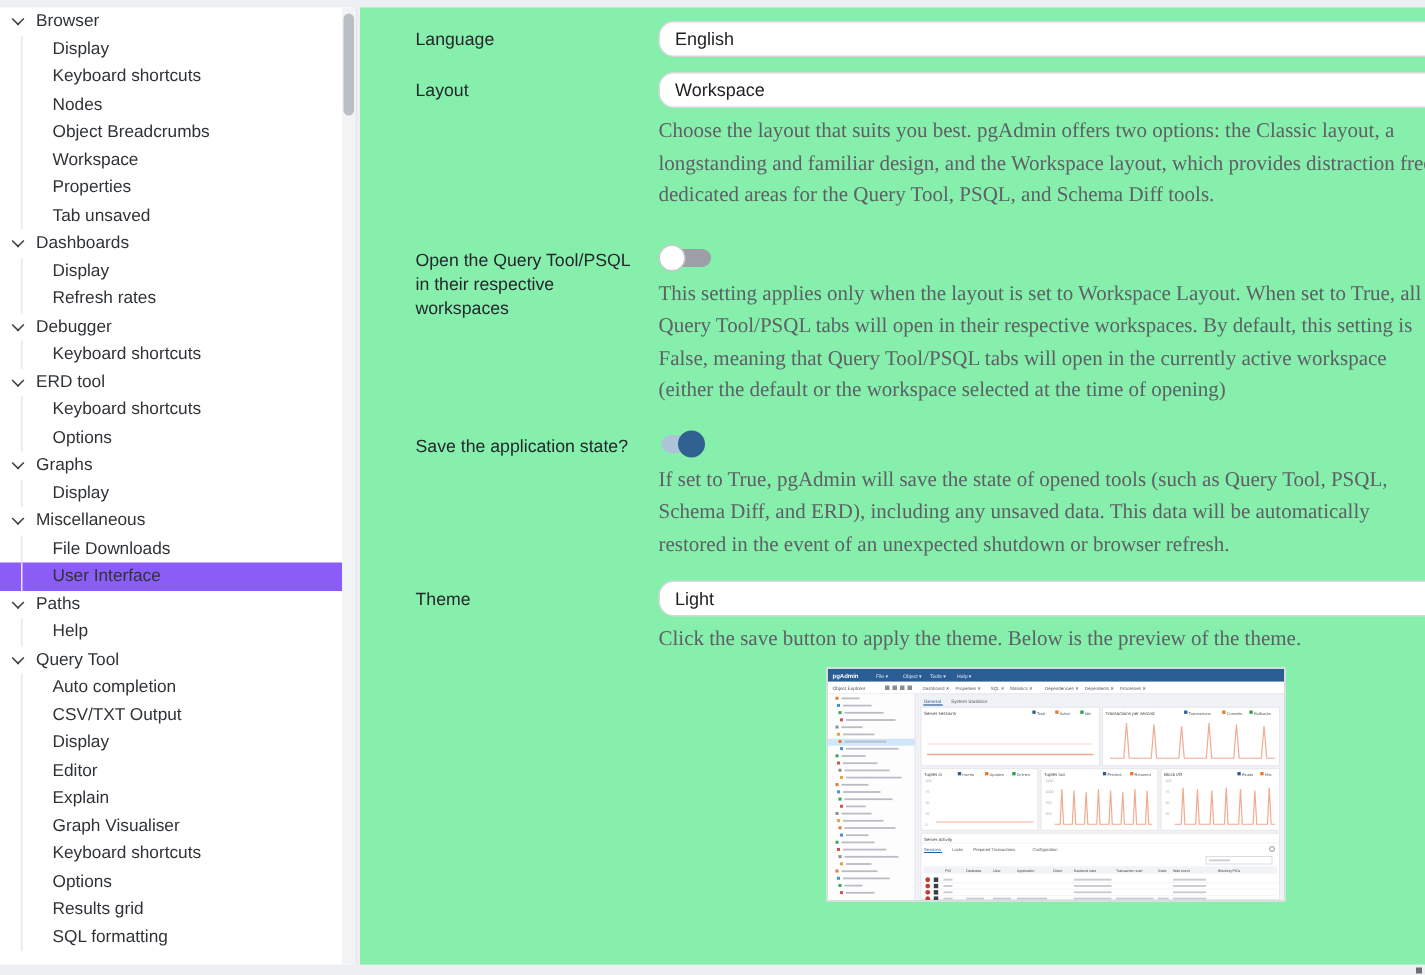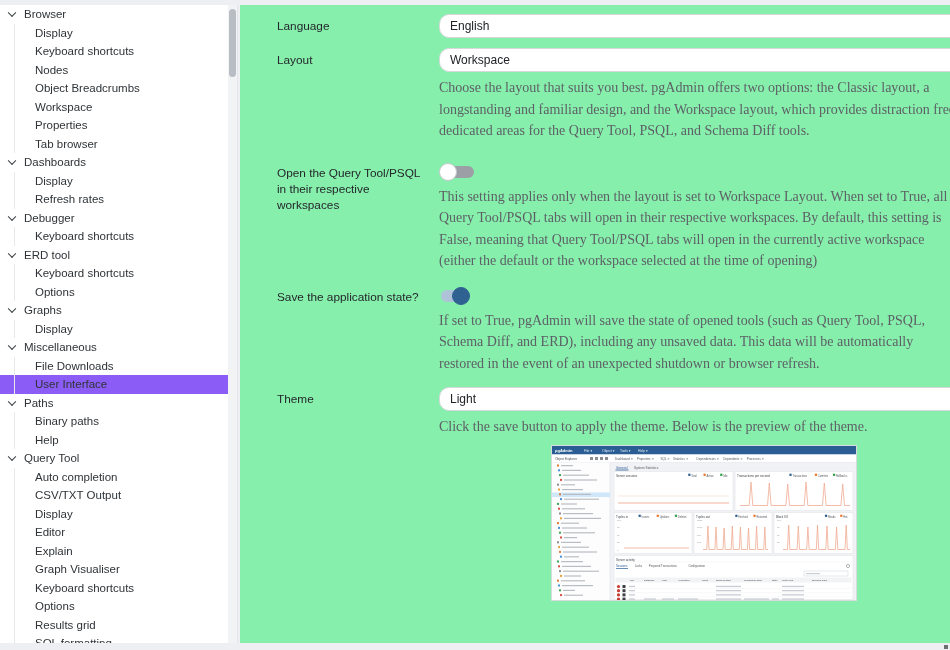--- a/index.html
+++ b/index.html
@@ -98,36 +98,35 @@
 
 <div class="tree-panel">
   <div class="tree-rows">
       <div class="tree-row parent"><span class="chev"></span><span>Browser</span></div>
       <div class="tree-row child"><span>Display</span></div>
       <div class="tree-row child"><span>Keyboard shortcuts</span></div>
       <div class="tree-row child"><span>Nodes</span></div>
       <div class="tree-row child"><span>Object Breadcrumbs</span></div>
       <div class="tree-row child"><span>Workspace</span></div>
       <div class="tree-row child"><span>Properties</span></div>
-      <div class="tree-row child"><span>Tab browser</span></div>
+      <div class="tree-row child"><span>Tab unsaved</span></div>
       <div class="tree-row parent"><span class="chev"></span><span>Dashboards</span></div>
       <div class="tree-row child"><span>Display</span></div>
       <div class="tree-row child"><span>Refresh rates</span></div>
       <div class="tree-row parent"><span class="chev"></span><span>Debugger</span></div>
       <div class="tree-row child"><span>Keyboard shortcuts</span></div>
       <div class="tree-row parent"><span class="chev"></span><span>ERD tool</span></div>
       <div class="tree-row child"><span>Keyboard shortcuts</span></div>
       <div class="tree-row child"><span>Options</span></div>
       <div class="tree-row parent"><span class="chev"></span><span>Graphs</span></div>
       <div class="tree-row child"><span>Display</span></div>
       <div class="tree-row parent"><span class="chev"></span><span>Miscellaneous</span></div>
       <div class="tree-row child"><span>File Downloads</span></div>
       <div class="tree-row child selected"><span>User Interface</span></div>
       <div class="tree-row parent"><span class="chev"></span><span>Paths</span></div>
-      <div class="tree-row child"><span>Binary paths</span></div>
       <div class="tree-row child"><span>Help</span></div>
       <div class="tree-row parent"><span class="chev"></span><span>Query Tool</span></div>
       <div class="tree-row child"><span>Auto completion</span></div>
       <div class="tree-row child"><span>CSV/TXT Output</span></div>
       <div class="tree-row child"><span>Display</span></div>
       <div class="tree-row child"><span>Editor</span></div>
       <div class="tree-row child"><span>Explain</span></div>
       <div class="tree-row child"><span>Graph Visualiser</span></div>
       <div class="tree-row child"><span>Keyboard shortcuts</span></div>
       <div class="tree-row child"><span>Options</span></div>

